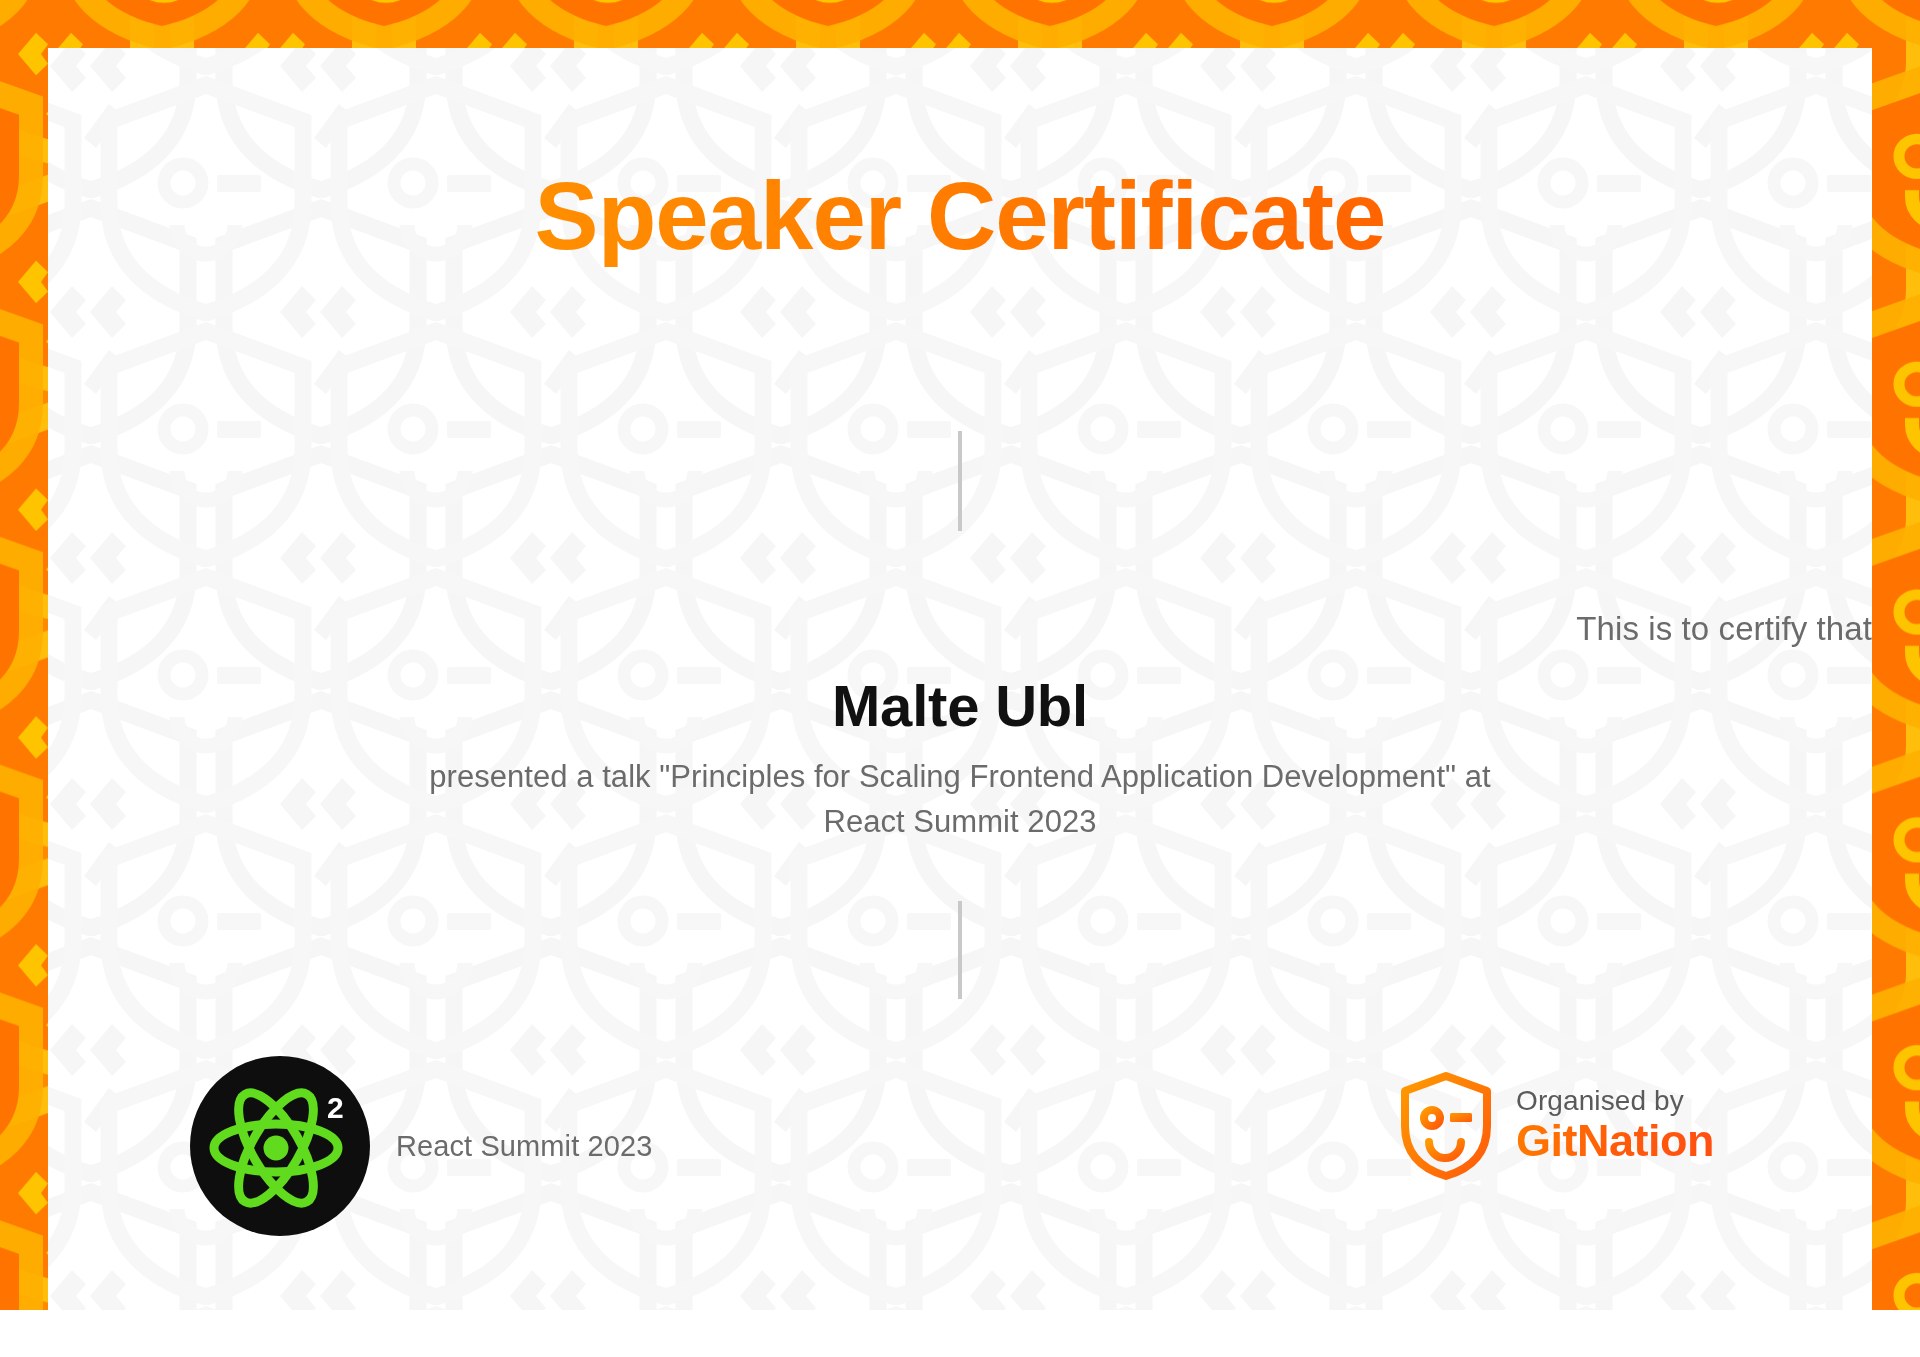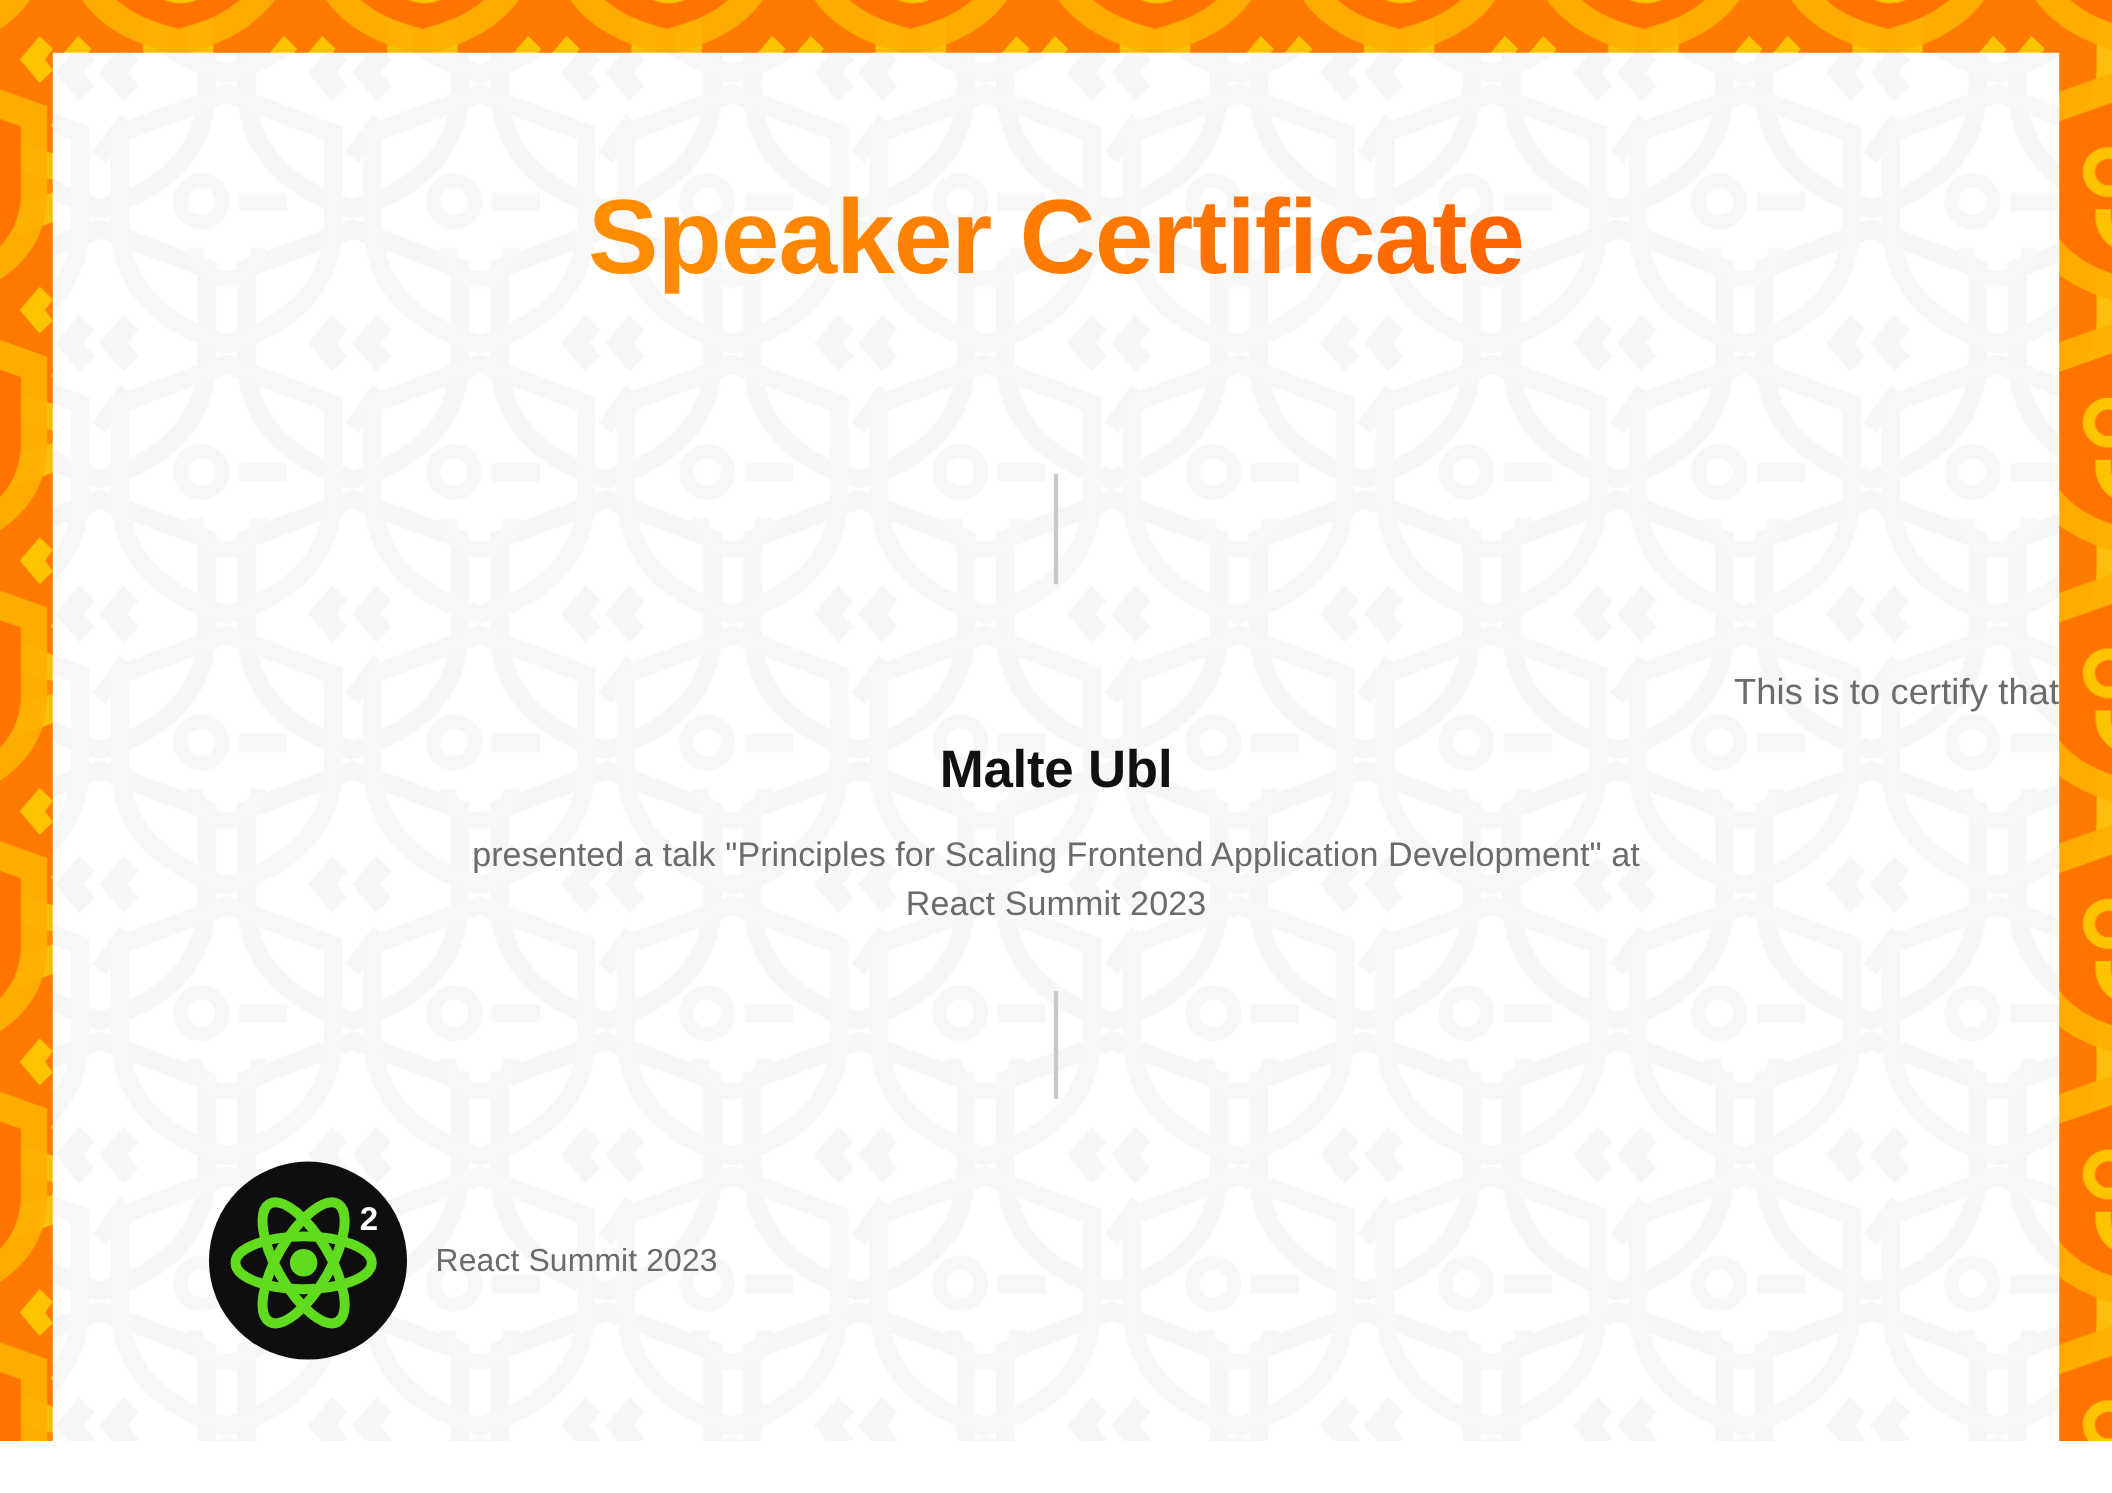--- a/index.html
+++ b/index.html
@@ -100,21 +100,21 @@
     font-size: 33px;
     font-weight: 400;
     color: #6B6B6B;
     letter-spacing: 0.1px;
   }
   .recipient-name {
     position: absolute;
     left: 0; right: 0;
     top: 624px;
     text-align: center;
-    font-size: 48px;
+    font-size: 58px;
     font-weight: 700;
     color: #111111;
     letter-spacing: -0.2px;
   }
   .talk-block {
     position: absolute;
     left: 170px;
     right: 170px;
     top: 707px;
     text-align: center;
@@ -290,17 +290,37 @@
                 <ellipse cx="0" cy="0" rx="62" ry="24" fill="none" stroke="#61DB1E" stroke-width="9" transform="rotate(60)"></ellipse>
                 <ellipse cx="0" cy="0" rx="62" ry="24" fill="none" stroke="#61DB1E" stroke-width="9" transform="rotate(120)"></ellipse>
               </g>
               <text x="137" y="62" font-family="Liberation Sans, sans-serif" font-size="30" font-weight="700" fill="#FFFFFF">2</text>
             </svg>
           </div>
           <div class="event-name">React Summit 2023</div>
         </div>
 
 
+        <div class="footer-right">
+          <div class="gitnation-shield">
+            <svg width="96" height="112" viewBox="0 0 96 112" xmlns="http://www.w3.org/2000/svg">
+              <defs>
+                <linearGradient id="gnGrad" x1="0" y1="0" x2="1" y2="1">
+                  <stop offset="0%" stop-color="#FF9A00"></stop>
+                  <stop offset="100%" stop-color="#FF5A0A"></stop>
+                </linearGradient>
+              </defs>
+              <path d="M48 6 L89 21 L89 56 C89 84 72 99 48 106 C24 99 7 84 7 56 L7 21 Z" fill="none" stroke="url(#gnGrad)" stroke-width="8" stroke-linejoin="round"></path>
+              <circle cx="34" cy="48" r="8" fill="none" stroke="url(#gnGrad)" stroke-width="8"></circle>
+              <rect x="52" y="43" width="22" height="9" rx="1.5" fill="url(#gnGrad)"></rect>
+              <path d="M31 72 a16 16 0 0 0 32 0" fill="none" stroke="url(#gnGrad)" stroke-width="8" stroke-linecap="round"></path>
+            </svg>
+          </div>
+          <div class="org-text">
+            <div class="org-by">Organised by</div>
+            <div class="org-brand">GitNation</div>
+          </div>
+        </div>
 
       </div>
     </div>
   </div>
 </div>
 
 </body></html>

